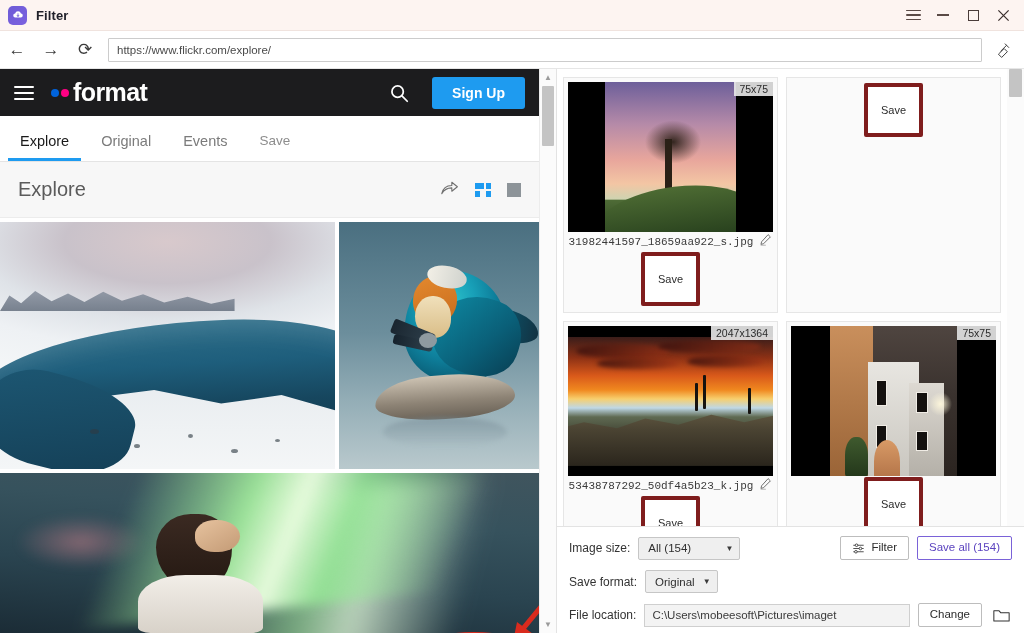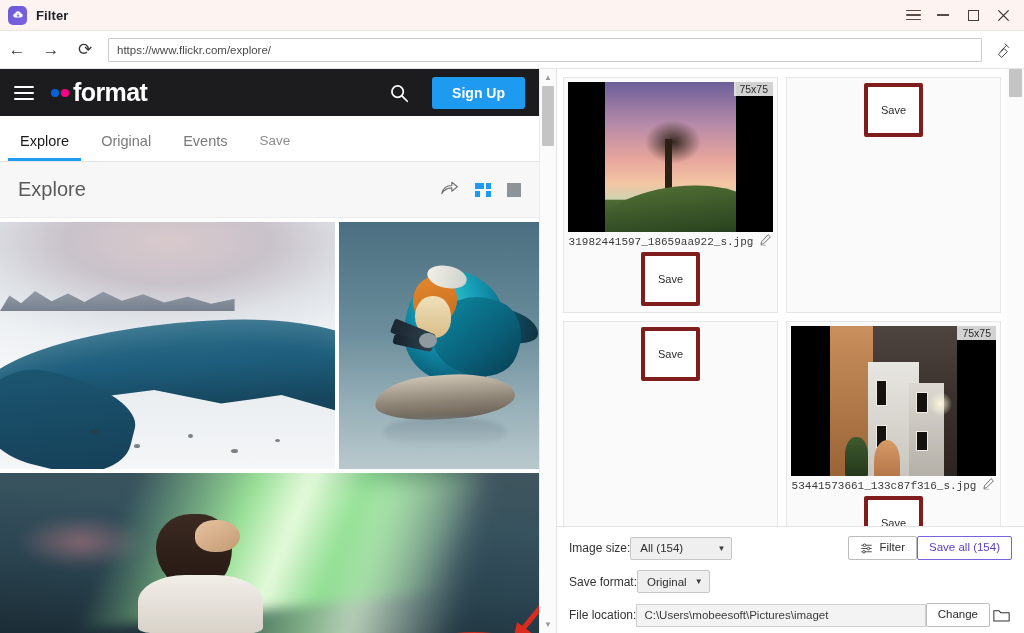--- a/index.html
+++ b/index.html
@@ -330,21 +330,21 @@
   .h-door { position:absolute; left:35%; bottom:0; width:20%; height:24%;
     background: linear-gradient(180deg,#d89a66,#b5764a); border-radius: 50% 50% 0 0 / 60% 60% 0 0; }
   .h-bush { position:absolute; left:12%; bottom:0; width:18%; height:26%;
     background: linear-gradient(180deg,#3f5a2e,#24381b); border-radius: 46% 46% 6% 6%; }
   .h-glow { position:absolute; right:4%; top:44%; width:18%; height:16%;
     background: radial-gradient(closest-side, rgba(255,248,220,.92), rgba(255,248,220,0)); }
 
   .bottom-ctrl {
     border-top: 1px solid #e3e3e3; padding: 9px 12px 6px 12px; flex: none; background:#fff;
   }
-  .ctrl-row { display: flex; align-items: center; }
+  .ctrl-row { display: flex; align-items: center; gap: 8px; }
   .ctrl-row + .ctrl-row { margin-top: 10px; }
   .ctrl-label { font-size: 12px; color: #333; white-space: nowrap; }
   .select {
     border: 1px solid #c6c6c6; background: #efefef; font-size: 11.5px; color: #2f2f2f;
     height: 23px; display: flex; align-items: center; padding: 0 6px 0 9px; border-radius: 2px;
     gap: 8px;
   }
   .select.wide { width: 102px; justify-content: space-between; }
   .caret { font-size: 8px; color: #3a3a3a; }
   .spacer { flex: 1; }
@@ -546,20 +546,44 @@
                 </span>
               </div>
               <span class="card-save">Save</span>
             </div>
 
             <div class="card">
               <span class="card-save">Save</span>
             </div>
 
             <div class="card">
+              <div class="card-thumb">
+                <span class="card-badge">2047x1364</span>
+                <div class="t-pad"></div>
+                <div class="t-inner" style="left:0; right:0; top:7%; bottom:7%;">
+                  <div class="sunset-scene"></div>
+                  <span class="sunset-cloud" style="left:4%;top:6%;width:46%;height:11%;"></span>
+                  <span class="sunset-cloud" style="left:44%;top:3%;width:50%;height:10%;"></span>
+                  <span class="sunset-cloud" style="left:14%;top:17%;width:40%;height:8%;"></span>
+                  <span class="sunset-cloud" style="left:58%;top:15%;width:38%;height:9%;"></span>
+                  <div class="sunset-ridge"></div>
+                  <span class="sunset-tree" style="left:62%;bottom:42%;height:22%;"></span>
+                  <span class="sunset-tree" style="left:66%;bottom:44%;height:26%;"></span>
+                  <span class="sunset-tree" style="left:88%;bottom:40%;height:20%;"></span>
+                </div>
+              </div>
+              <div class="card-name-row">
+                <span class="card-name">53438787292_50df4a5b23_k.jpg</span>
+                <span>
+                  <svg width="13" height="13" viewBox="0 0 20 20" aria-hidden="true">
+                    <path d="M14 2.5l3.5 3.5L7 16.5 3 17.5l1-4z" stroke="#555" stroke-width="1.3" fill="none" stroke-linejoin="round"></path>
+                    <path d="M2.5 18.8h8" stroke="#999" stroke-width="1.1"></path>
+                  </svg>
+                </span>
+              </div>
               <span class="card-save">Save</span>
             </div>
 
             <div class="card">
               <div class="card-thumb">
                 <span class="card-badge">75x75</span>
                 <div class="t-pad"></div>
                 <div class="t-inner" style="left:19%; right:19%;">
                   <div class="house-scene"></div>
                   <div class="h-wallL"></div>
@@ -567,29 +591,20 @@
                   <div class="h-white2"></div>
                   <span class="h-win" style="left:36%;top:36%;width:9%;height:17%;"></span>
                   <span class="h-win" style="left:36%;top:66%;width:9%;height:15%;"></span>
                   <span class="h-win" style="left:68%;top:44%;width:9%;height:14%;"></span>
                   <span class="h-win" style="left:68%;top:70%;width:9%;height:13%;"></span>
                   <div class="h-glow"></div>
                   <div class="h-door"></div>
                   <div class="h-bush"></div>
                 </div>
               </div>
-              <div class="card-name-row">
-                <span class="card-name">53441573661_133c87f316_s.jpg</span>
-                <span>
-                  <svg width="13" height="13" viewBox="0 0 20 20" aria-hidden="true">
-                    <path d="M14 2.5l3.5 3.5L7 16.5 3 17.5l1-4z" stroke="#555" stroke-width="1.3" fill="none" stroke-linejoin="round"></path>
-                    <path d="M2.5 18.8h8" stroke="#999" stroke-width="1.1"></path>
-                  </svg>
-                </span>
-              </div>
               <span class="card-save">Save</span>
             </div>
 
           </div>
         </div>
 
         <div class="scrollbar-v" style="border-left:none;">
           <div class="sb-track">
             <div class="sb-thumb" style="top:0; height:28px;"></div>
           </div>

